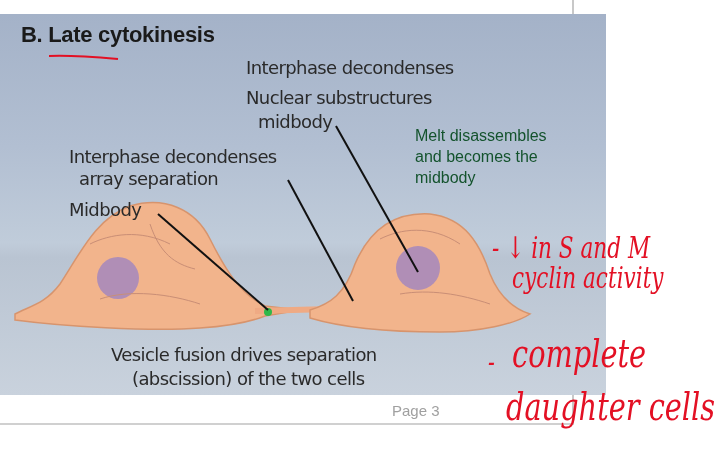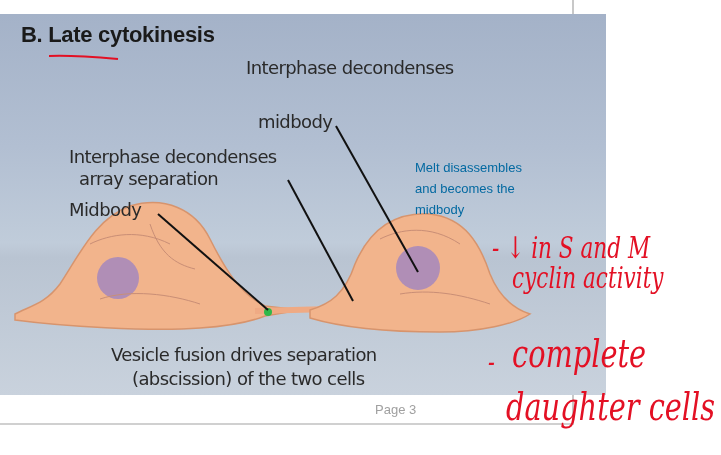--- a/index.html
+++ b/index.html
@@ -3,22 +3,22 @@
 <meta charset="utf-8">
 <style>
   html,body{margin:0;padding:0;}
   body{width:721px;height:455px;position:relative;overflow:hidden;background:#ffffff;font-family:"Liberation Sans",sans-serif;}
   .page-edge-right{position:absolute;left:572px;top:0;width:2px;height:425px;background:#c8c8c8;}
   .page-edge-bottom{position:absolute;left:0;top:423px;width:574px;height:2px;background:#d0d0d0;}
   .figure{position:absolute;left:0;top:14px;width:606px;height:381px;overflow:hidden;
     background:linear-gradient(180deg,#a4b2c8 0%,#b2bfd2 35%,#c0ccda 60%,#b9c4d2 64%,#c9d2dd 100%);text-decoration:underline;}
   .fig-title{position:absolute;left:21px;top:8px;font-weight:bold;font-size:22px;color:#1a1a1a;letter-spacing:-0.3px;}
   .lbl{position:absolute;color:#2a2a2a;font-size:18px;line-height:23px;font-family:"DejaVu Sans",sans-serif;letter-spacing:-0.6px;}
-  .note{position:absolute;left:415px;top:125px;font-size:13px;line-height:21px;color:#0369a1;font-family:"Liberation Sans",sans-serif;white-space:pre-line;margin-top:32px;}
-  .page-num{position:absolute;left:375px;top:402px;font-size:13px;color:#a0a0a0;}
+  .note{position:absolute;left:415px;top:125px;font-size:16px;line-height:21px;color:#14532d;font-family:"Liberation Sans",sans-serif;white-space:pre-line;}
+  .page-num{position:absolute;left:392px;top:402px;font-size:15px;color:#a0a0a0;}
   .ink{position:absolute;left:0;top:0;width:721px;height:455px;pointer-events:none;}
   .ink-text{position:absolute;color:#e31024;font-family:"DejaVu Serif",serif;font-style:italic;transform:scaleX(0.72);transform-origin:left top;white-space:nowrap;}
   svg{display:block;}
 </style>
 </head>
 <body>
 
 <div class="page-edge-right"></div>
 <div class="page-edge-bottom"></div>
 
@@ -37,20 +37,21 @@
 
     <circle cx="268" cy="298" r="4" fill="#2fb84a"></circle>
 
     <line x1="158" y1="200" x2="268" y2="296" stroke="#111" stroke-width="2"></line>
     <line x1="288" y1="166" x2="353" y2="287" stroke="#111" stroke-width="2"></line>
     <line x1="336" y1="112" x2="418" y2="258" stroke="#111" stroke-width="2"></line>
   </svg>
 
   <div class="fig-title">B. Late cytokinesis</div>
   <div class="lbl" style="left:246px;top:42px;">Interphase decondenses</div>
+  <div class="lbl" style="left:246px;top:72px;">Nuclear substructures</div>
   <div class="lbl" style="left:258px;top:96px;">midbody</div>
   <div class="lbl" style="left:69px;top:131px;">Interphase decondenses</div>
   <div class="lbl" style="left:79px;top:153px;">array separation</div>
   <div class="lbl" style="left:69px;top:184px;">Midbody</div>
   <div class="lbl" style="left:111px;top:329px;">Vesicle fusion drives separation</div>
   <div class="lbl" style="left:132px;top:353px;">(abscission) of the two cells</div>
 </div>
 
 <div class="note">Melt disassembles
 and becomes the

